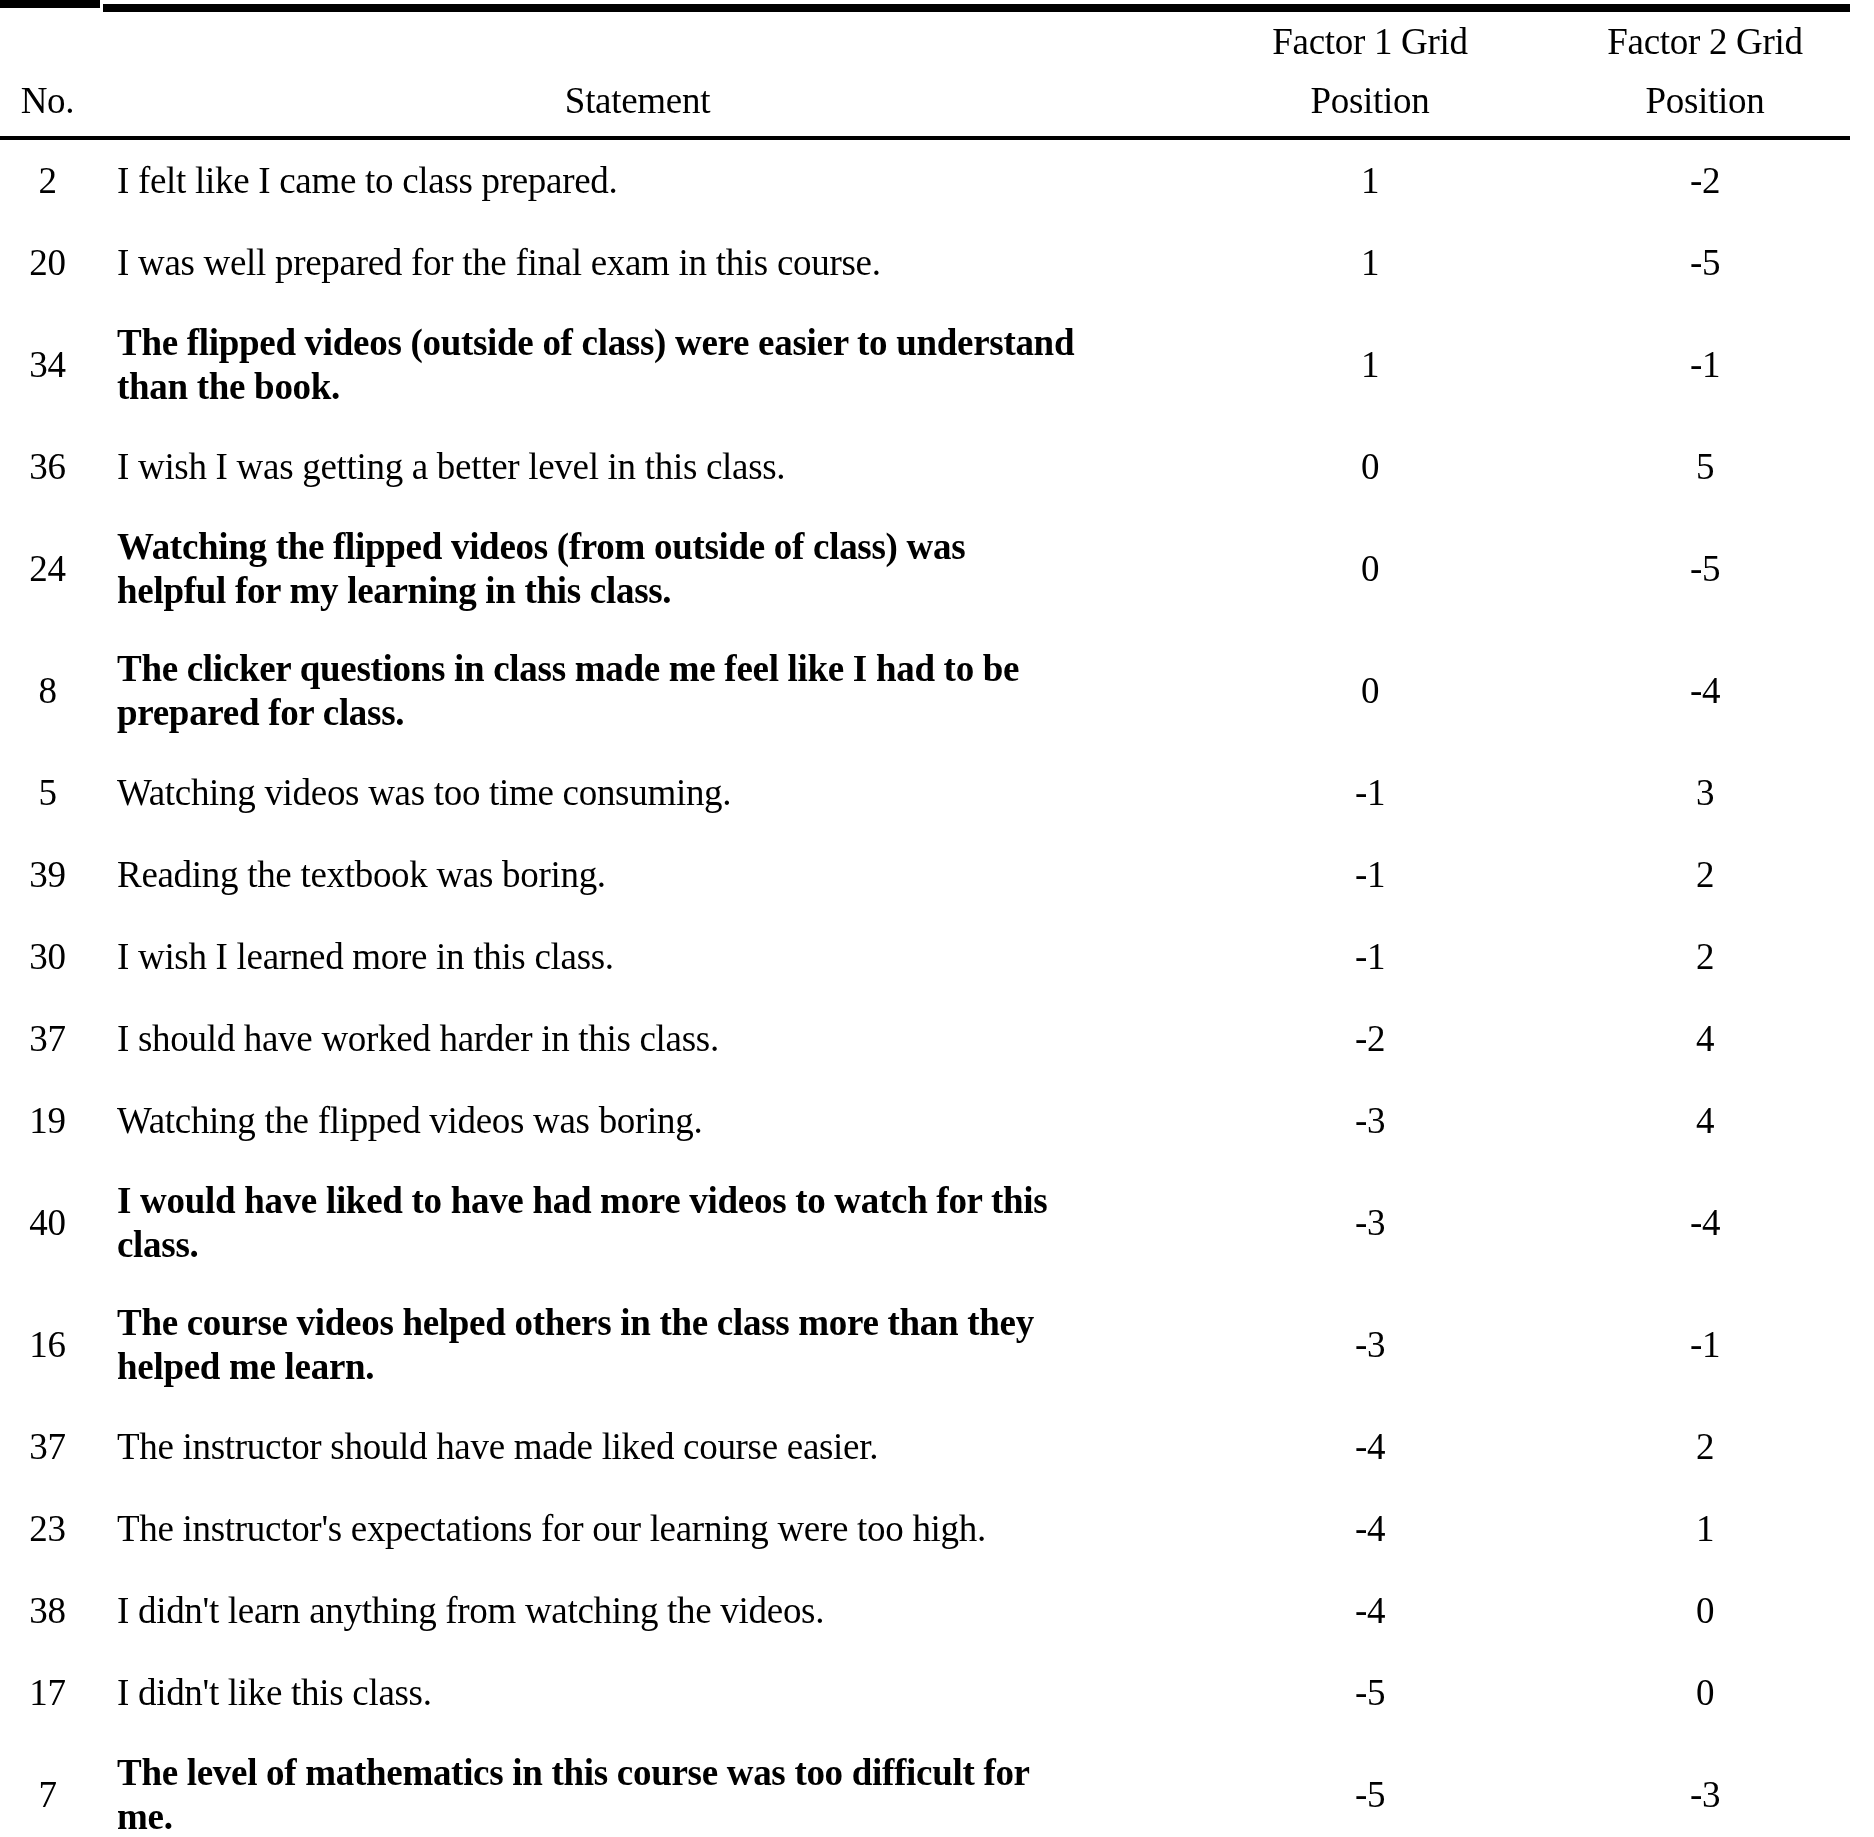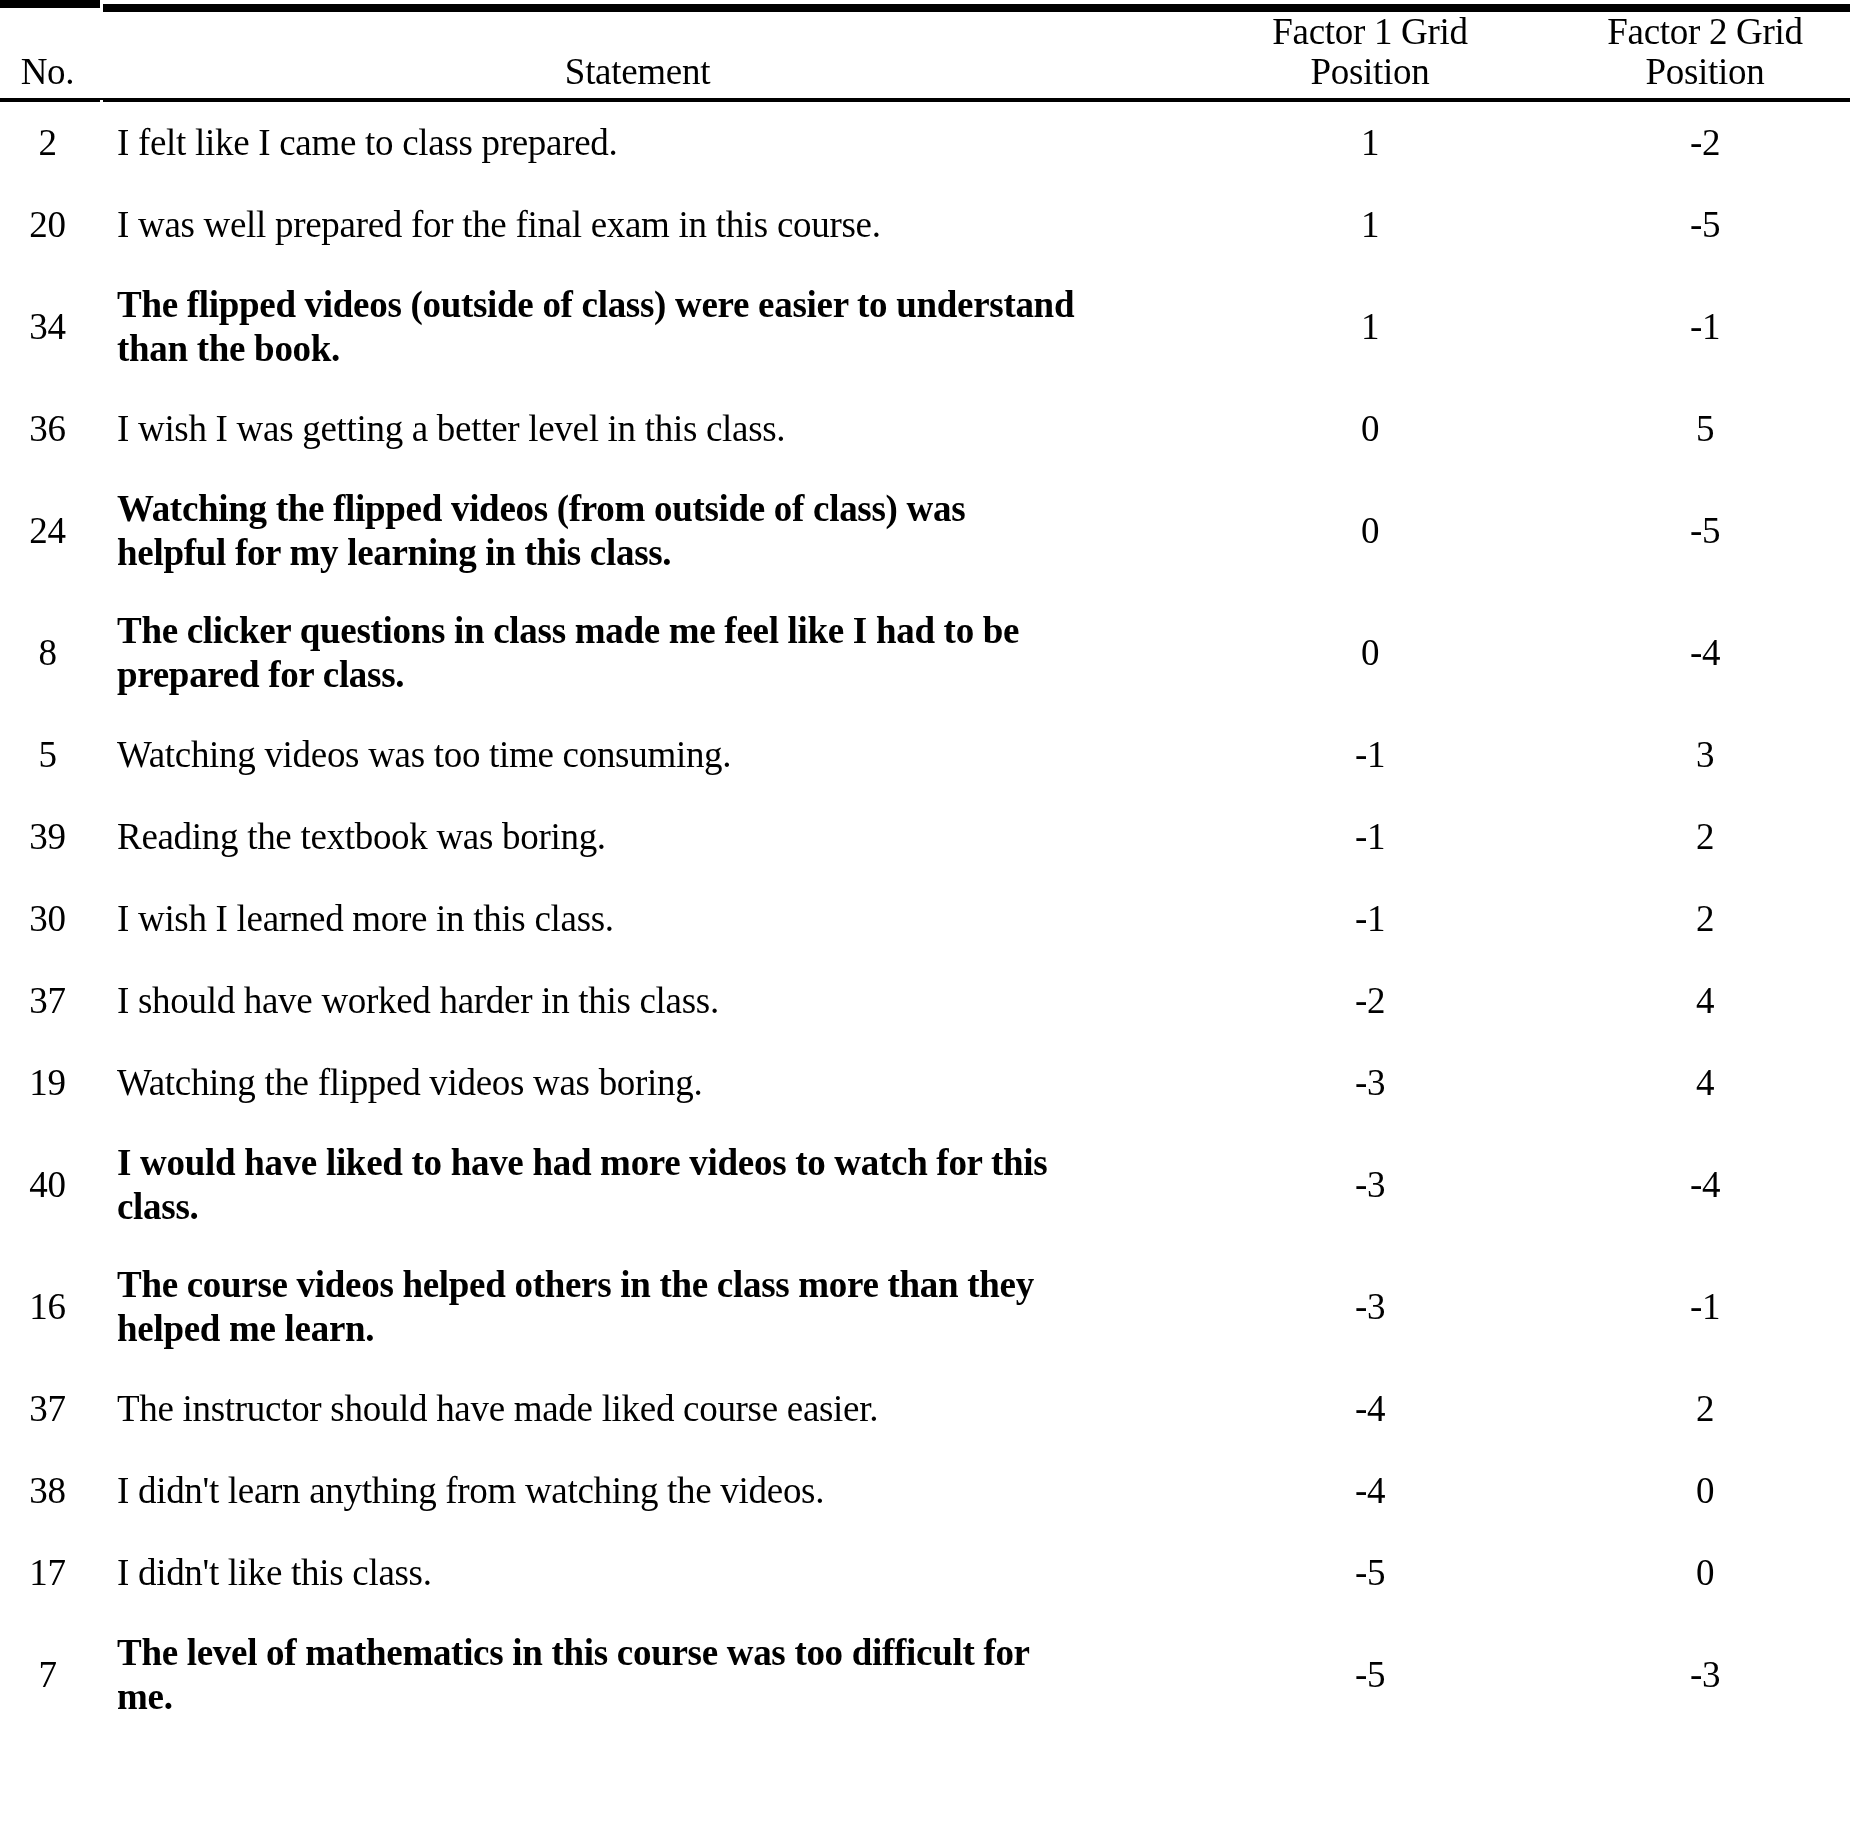--- a/index.html
+++ b/index.html
@@ -47,21 +47,21 @@
     margin-top: 10px;
   }
   col.c-no        { width: 95px; }
   col.c-statement { width: 1085px; }
   col.c-f1        { width: 380px; }
   col.c-f2        { width: 290px; }
 
   th {
     font-weight: normal;
     font-size: 37px;
-    line-height: 40px;
+    line-height: 59px;
     letter-spacing: -0.3px;
     vertical-align: bottom;
     text-align: center;
     white-space: pre-line;
     border-bottom: 4px solid #000000;
     padding: 2px 0 6px 0;
   }
   td {
     font-size: 37px;
     line-height: 44px;
@@ -203,20 +203,26 @@
     <td class="col-f2">-1</td>
   </tr>
 
   <tr class="single">
     <td class="col-no">37</td>
     <td class="col-statement">The instructor should have made liked course easier.</td>
     <td class="col-f1">-4</td>
     <td class="col-f2">2</td>
   </tr>
 
+  <tr class="single">
+    <td class="col-no">23</td>
+    <td class="col-statement">The instructor's expectations for our learning were too high.</td>
+    <td class="col-f1">-4</td>
+    <td class="col-f2">1</td>
+  </tr>
 
   <tr class="single">
     <td class="col-no">38</td>
     <td class="col-statement">I didn't learn anything from watching the videos.</td>
     <td class="col-f1">-4</td>
     <td class="col-f2">0</td>
   </tr>
 
   <tr class="single">
     <td class="col-no">17</td>

